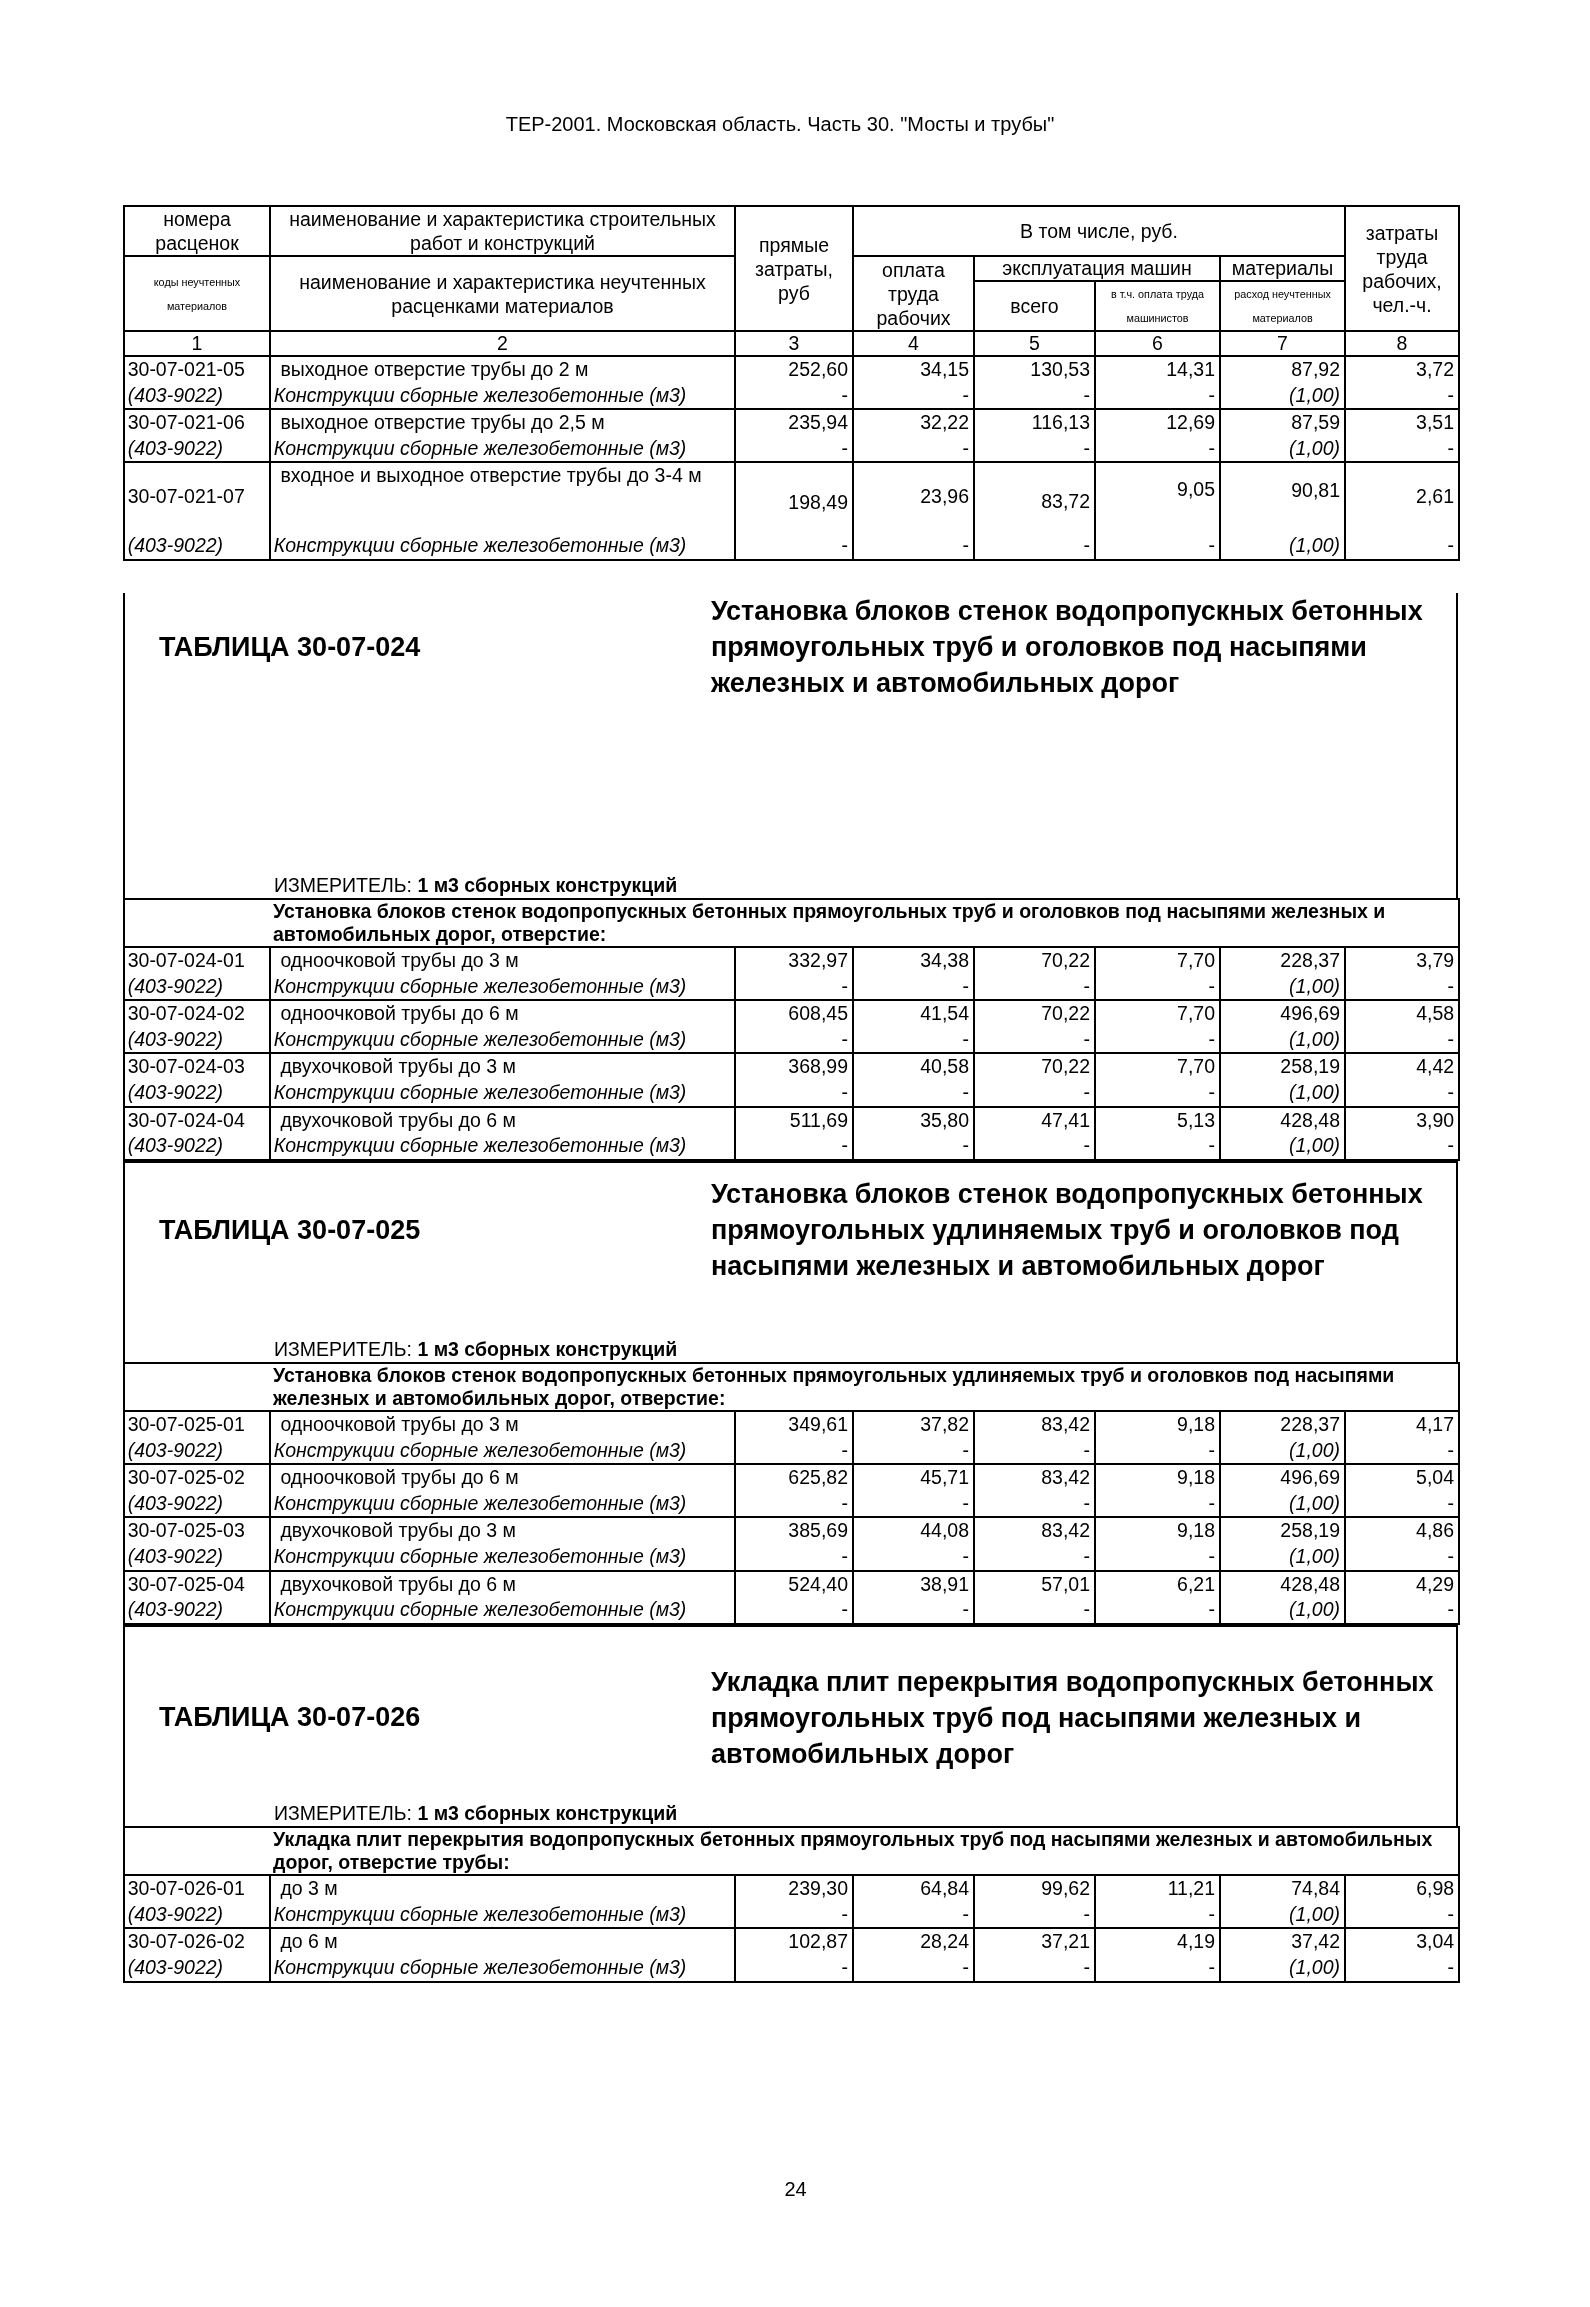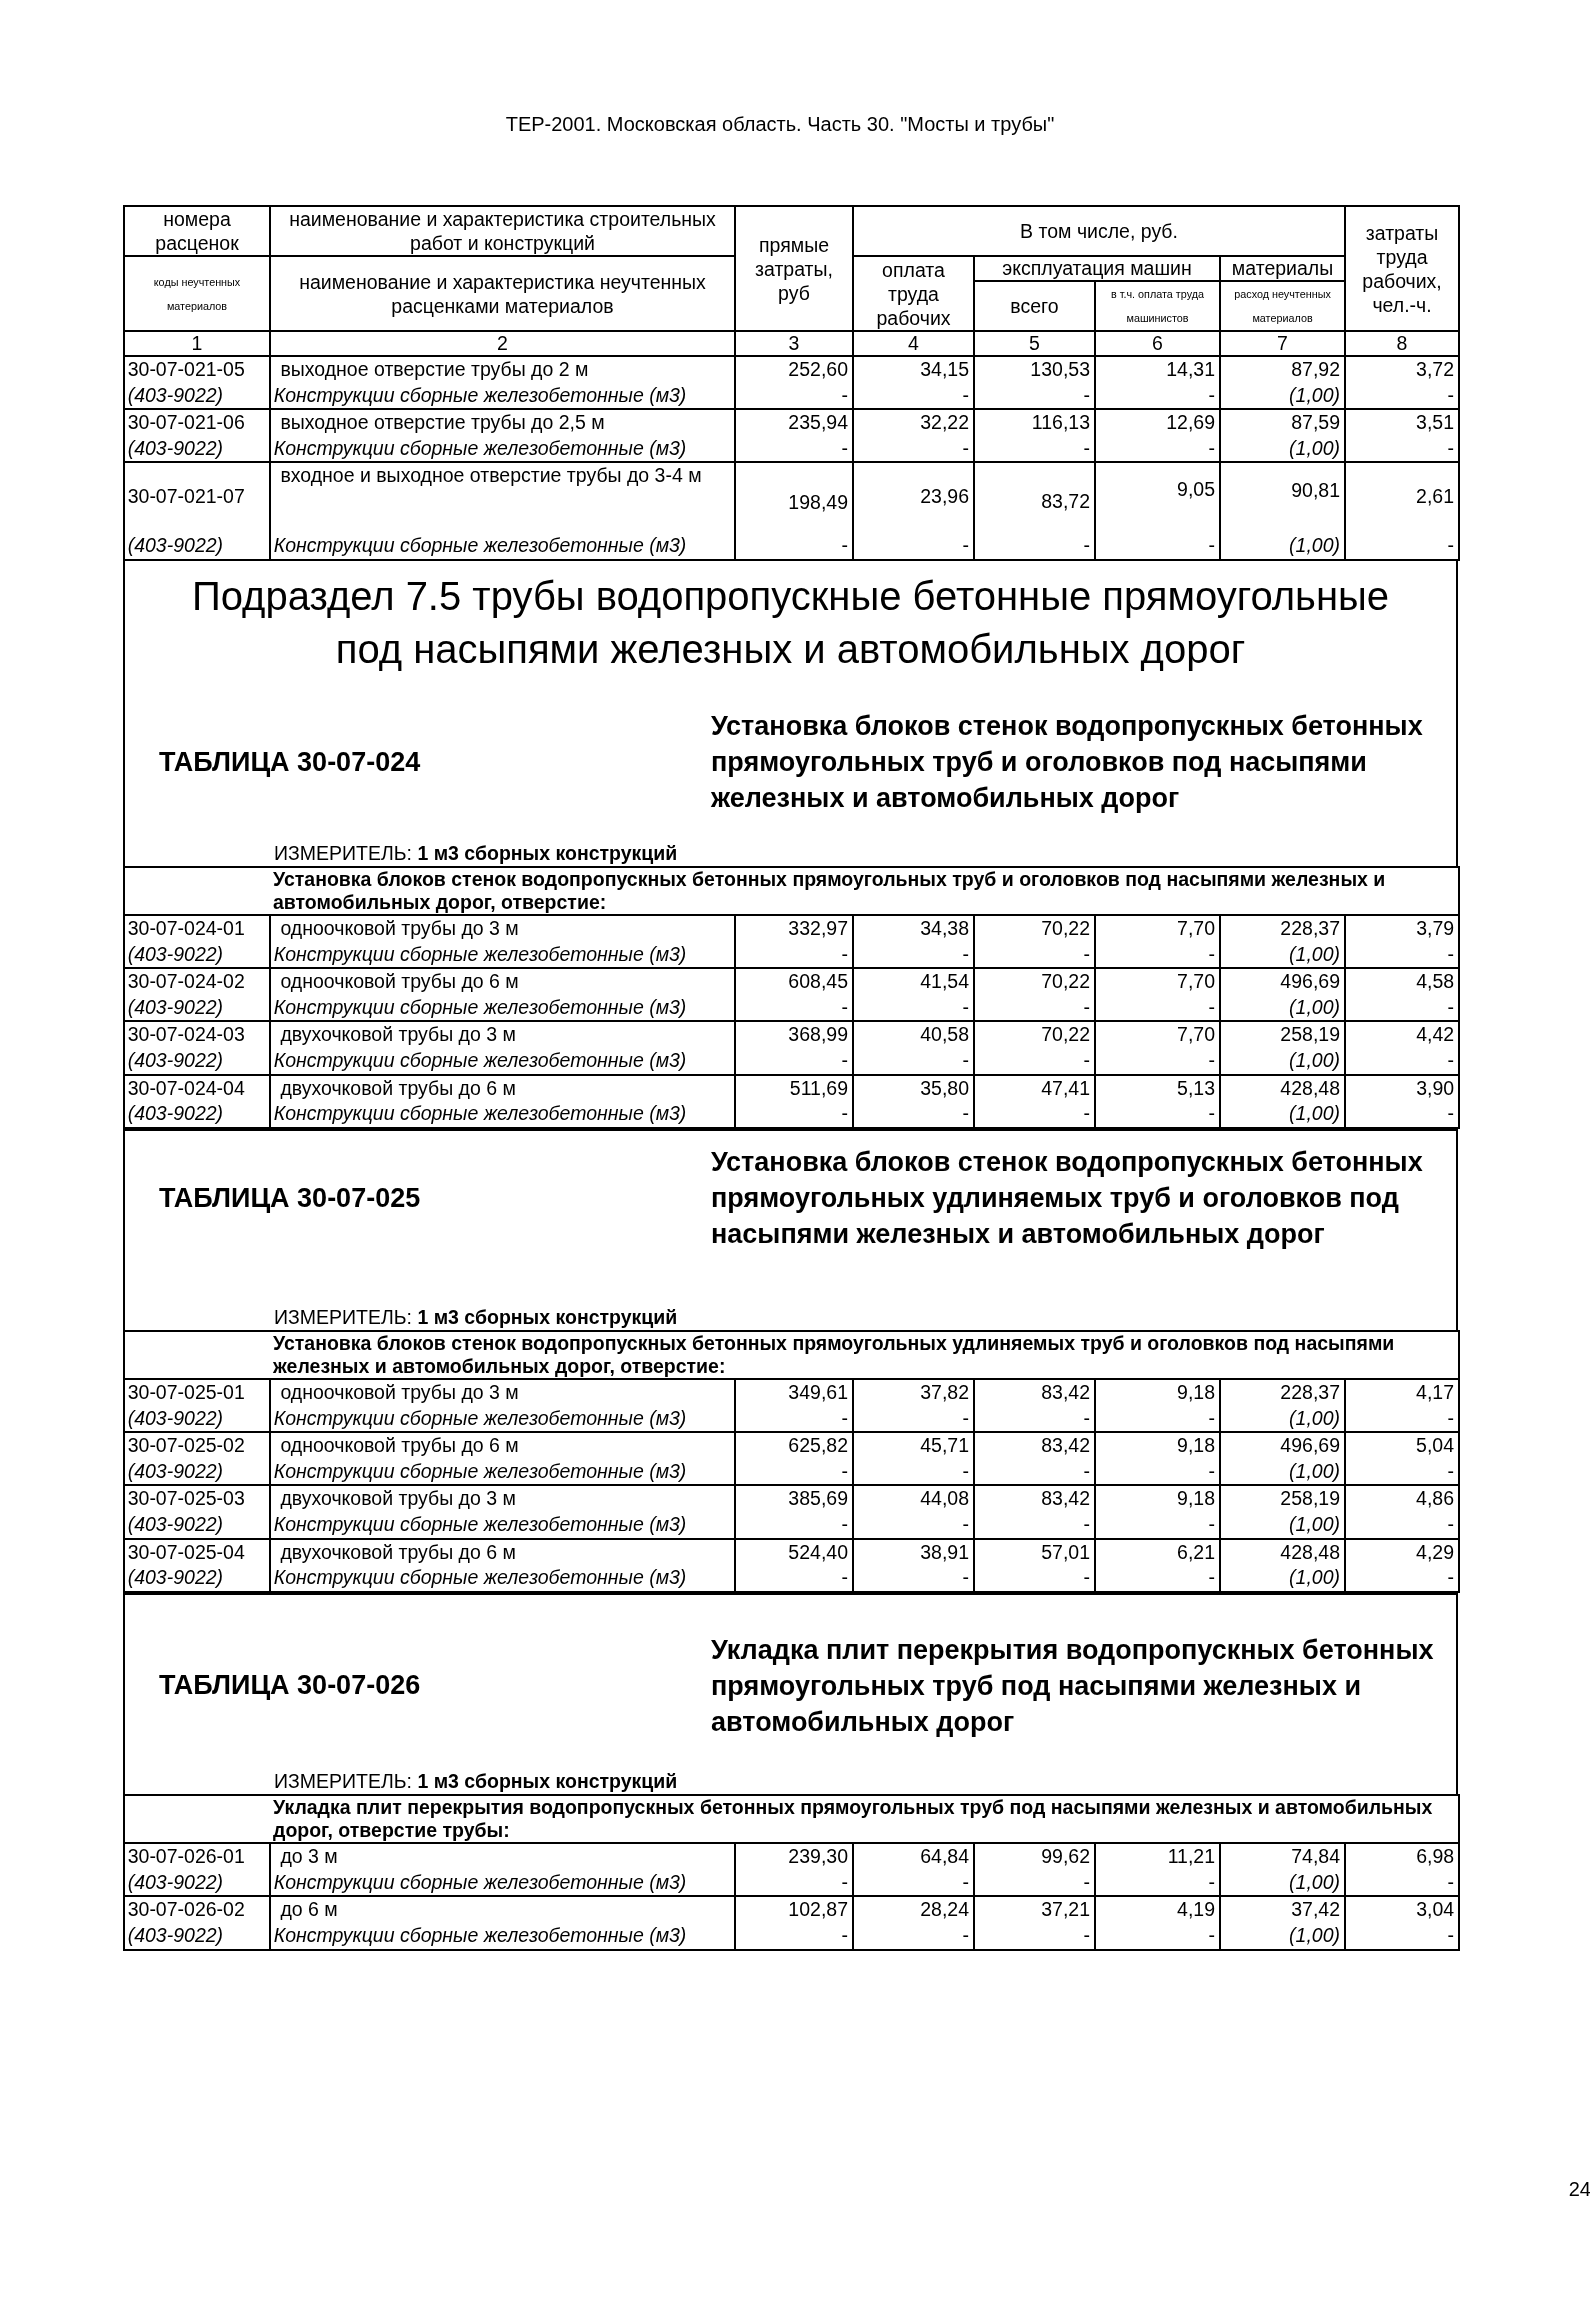--- a/index.html
+++ b/index.html
@@ -1,18 +1,18 @@
 <!DOCTYPE html>
 <html style="font-size:10.8px"><head>
 <meta charset="utf-8">
 <style>
   html, body { margin:0; padding:0; background:#ffffff; }
   body { width:1591px; height:2307px; position:relative; font-family:"Liberation Sans", sans-serif; color:#000; }
   .page-header { position:absolute; top:113px; left:0; width:1560px; text-align:center; font-size:20px; }
-  .page-number { position:absolute; top:2178px; left:0; width:1591px; text-align:right; font-size:20px; }
+  .page-number { position:absolute; top:2178px; left:0; width:1591px; text-align:center; font-size:20px; }
   .sheet { position:absolute; left:123px; top:205px; width:1335px; }
   table { border-collapse:collapse; table-layout:fixed; width:1335px; }
   td, th { border:2px solid #000; padding:0 4px; font-size:19.5px; line-height:25.6px; font-weight:normal; vertical-align:top; }
   .hdr td { text-align:center; vertical-align:middle; line-height:24px; }
   .tiny { font-size:10.8px; line-height:13.5px; }
   .num { text-align:right; }
   .it { font-style:italic; }
   .colnum td { text-align:center; line-height:23px; }
   .row-a td { border-bottom:none; }
   .row-b td { border-top:none; }
@@ -133,24 +133,20 @@
         <td class="num" style="padding-top:17.5px">-</td>
         <td class="num" style="padding-top:17.5px">-</td>
         <td class="num" style="padding-top:17.5px">-</td>
         <td class="num it" style="padding-top:17.5px">(1,00)</td>
         <td class="num" style="padding-top:17.5px">-</td>
       </tr>
     </tbody>
   </table>
 
   <div class="block" style="height:273px">
-    <div class="subsection">
-      <div>Подраздел 7.5 трубы водопропускные бетонные прямоугольные</div>
-      <div>под насыпями железных и автомобильных дорог</div>
-    </div>
     <div class="tbl-head" style="margin-top:32px">
       <div class="tbl-code">ТАБЛИЦА 30-07-024</div>
       <div class="tbl-title">Установка блоков стенок водопропускных бетонных прямоугольных труб и оголовков под насыпями железных и автомобильных дорог</div>
     </div>
   </div>
   <div class="block measure" style="padding-top:6.7px;padding-bottom:1.3px">
     <span>ИЗМЕРИТЕЛЬ: </span><b>1 м3 сборных конструкций</b>
   </div>
 
   <table>

